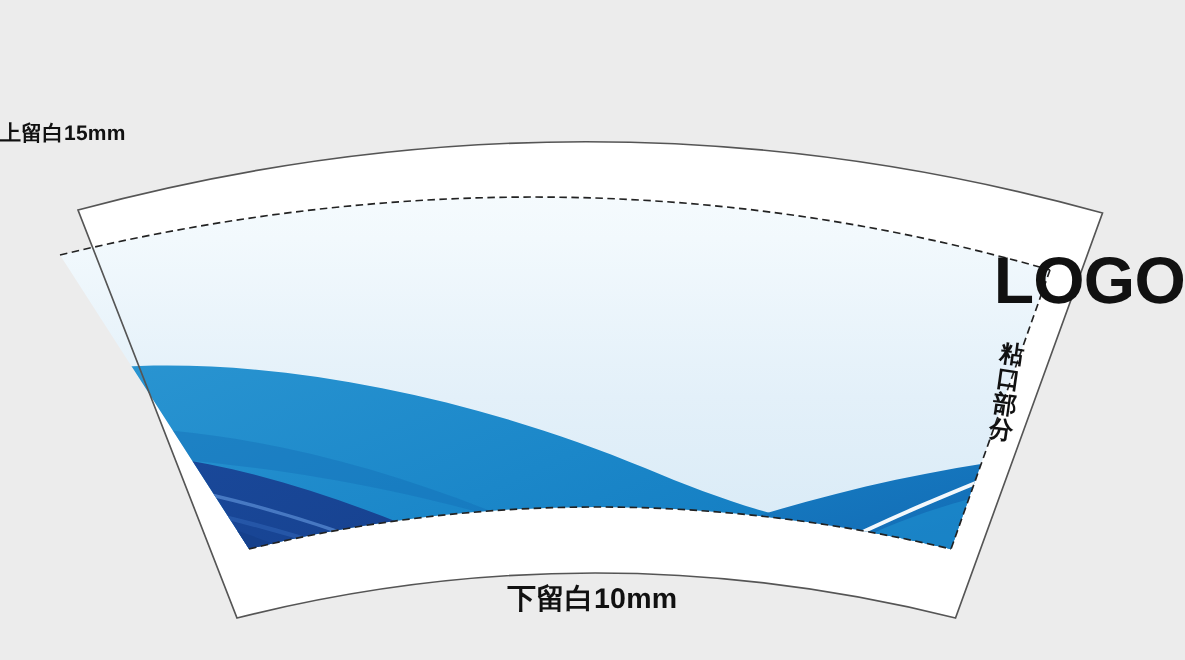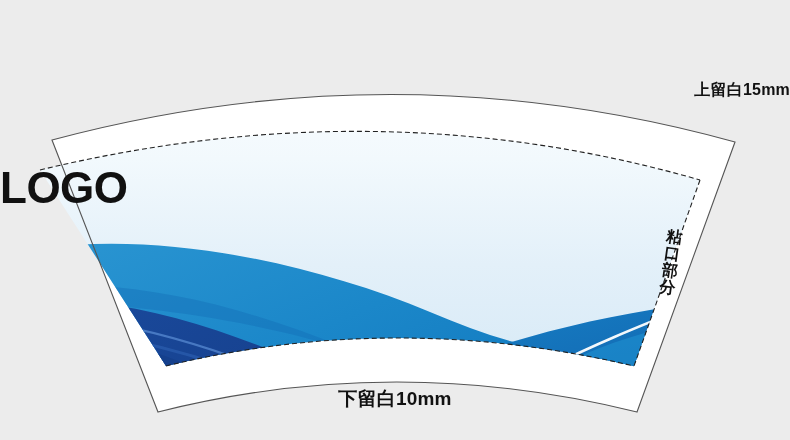--- a/index.html
+++ b/index.html
@@ -30,22 +30,22 @@
     position: absolute;
     color: #111111;
     font-weight: 600;
     white-space: nowrap;
     -webkit-font-smoothing: antialiased;
   }
   #label-top {
     left: 0;
     top: 80px;
     width: 790px;
-    text-align: right;
-    font-size: 16px;
+    text-align: left;
+    font-size: 14px;
     letter-spacing: 0.2px;
   }
   #label-bottom {
     left: 0;
     top: 342px;
     width: 790px;
     text-align: center;
     font-size: 19px;
     letter-spacing: 0.2px;
     margin-top: 44px;
@@ -61,21 +61,21 @@
     transform: rotate(8deg);
     transform-origin: 50% 50%;
   }
   #label-glue span {
     display: block;
   }
   #label-logo {
     left: 0;
     top: 163px;
     width: 790px;
-    text-align: left;
+    text-align: right;
     font-size: 44px;
     font-weight: 700;
     letter-spacing: -0.5px;
     color: #111111;
   }
 </style>
 </head>
 <body style="background: rgb(236, 236, 236);">
 
 <div id="stage">

